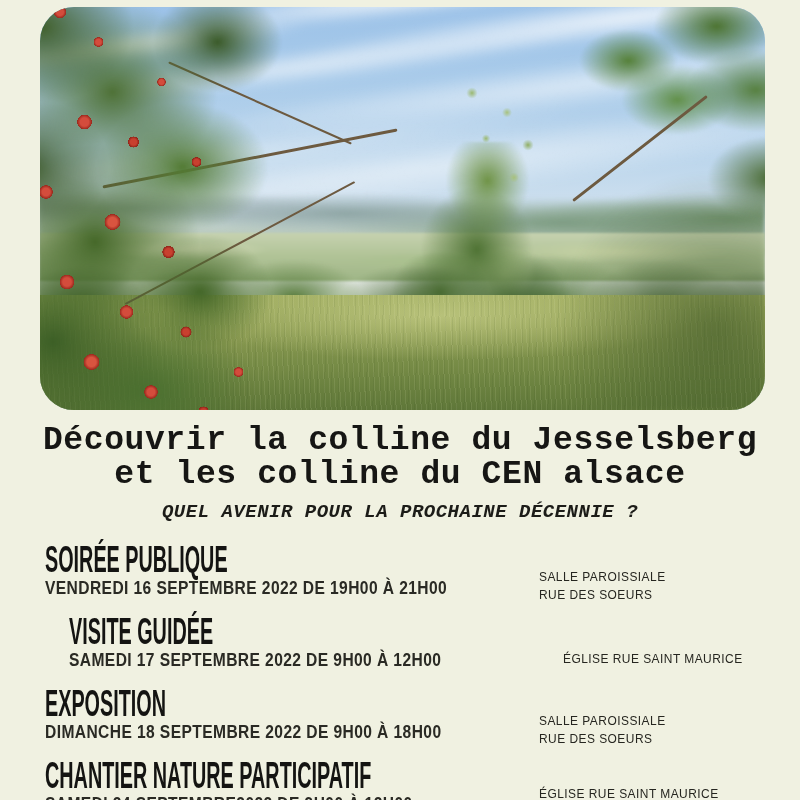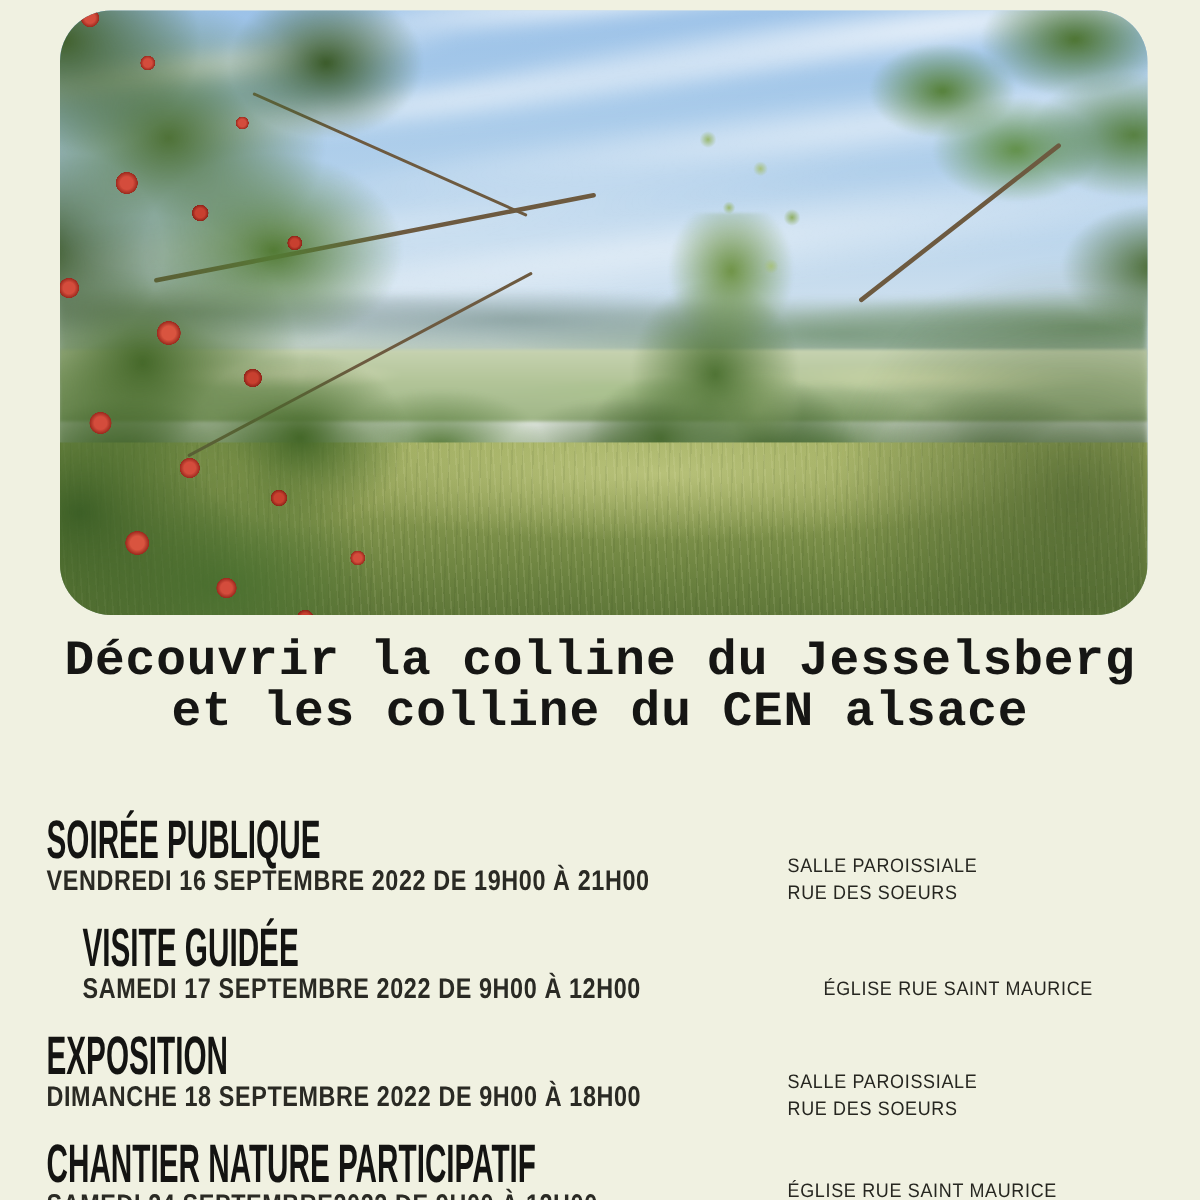--- a/index.html
+++ b/index.html
@@ -153,21 +153,21 @@
     font-size: 33px; line-height: 34px; letter-spacing: .6px; white-space: nowrap;
   }
   .subtitle {
     margin-top: 10px;
     font-family: "Liberation Mono", monospace; font-weight: bold; font-style: italic;
     font-size: 19px; line-height: 20px; letter-spacing: .5px; white-space: nowrap;
     color: #1c1c18;
   }
 
   
-  .event { position: absolute; left: 31px; width: 720px; height: 72px; }
+  .event { position: absolute; left: 45px; width: 720px; height: 72px; }
   .event.e1 { top: 541px; }
   .event.e2 { top: 613px; margin-left: 24px; }
   .event.e3 { top: 685px; }
   .event.e4 { top: 757px; }
   .event-name {
     font-size: 36px; line-height: 37px; font-weight: bold; color: #141412;
     transform: scaleX(.55); transform-origin: left top; white-space: nowrap;
     letter-spacing: 0;
   }
   .event-datetime {
@@ -206,20 +206,21 @@
     <div class="ph-twig-leaves"></div>
     <div class="ph-tree-right"></div>
     <div class="ph-branch b4"></div>
     <div class="ph-bush"></div>
     <div class="ph-berries"></div>
   </div>
 
   <div class="title-block">
     <div class="title-line">Découvrir la colline du Jesselsberg</div>
     <div class="title-line">et les colline du CEN alsace</div>
+    <div class="subtitle">QUEL AVENIR POUR LA PROCHAINE DÉCENNIE ?</div>
   </div>
 
   <div>
 
     <div class="event e1">
       <div class="event-name">SOIRÉE PUBLIQUE</div>
       <div class="event-datetime">VENDREDI 16 SEPTEMBRE 2022 DE 19H00 À 21H00</div>
       <div class="event-venue">
         <span class="venue-line">SALLE PAROISSIALE</span>
         <span class="venue-line">RUE DES SOEURS</span>

